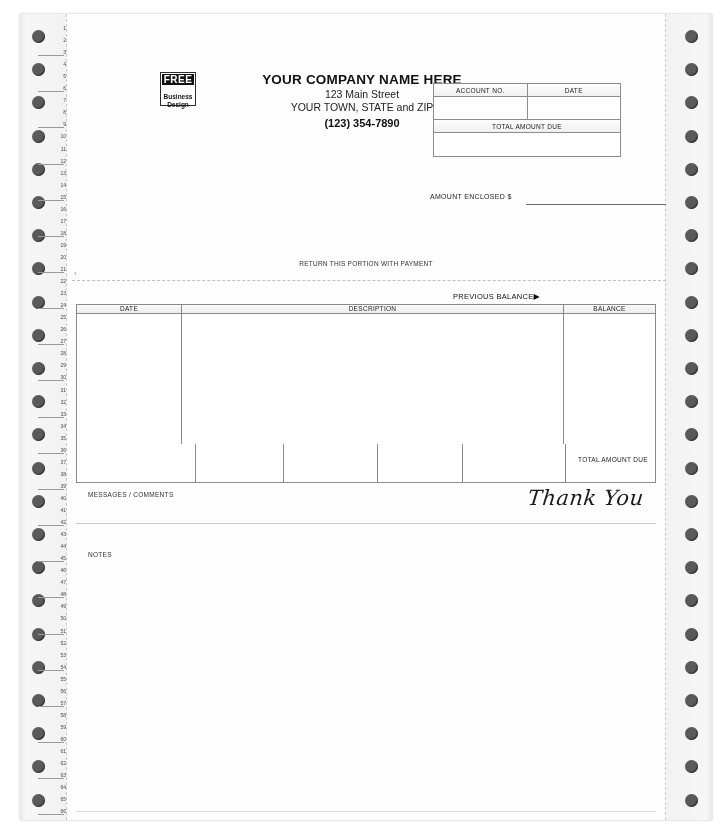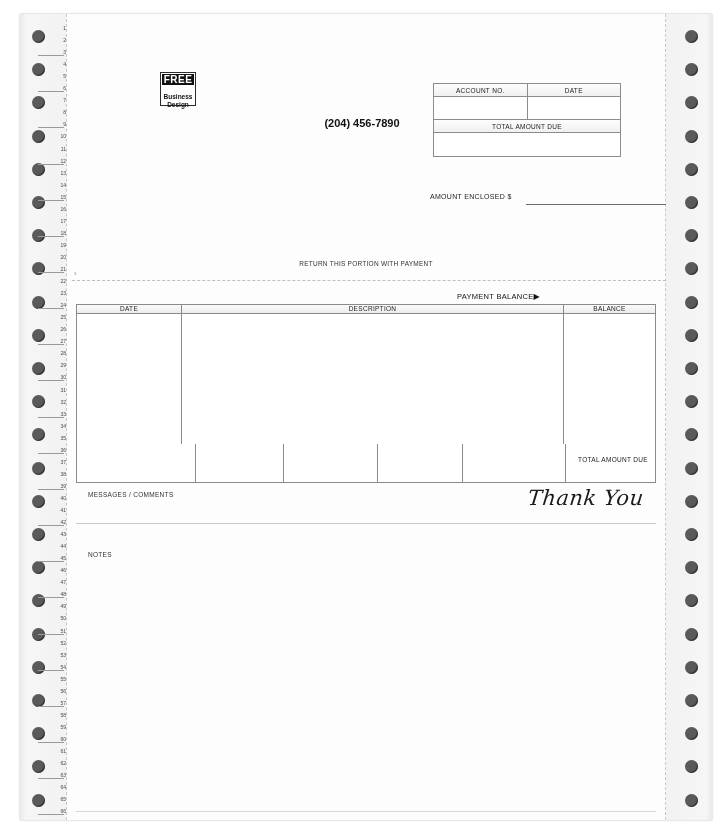--- a/index.html
+++ b/index.html
@@ -533,21 +533,26 @@
 
     <div id="form">
 
 
       <div id="logo-box">
         <div id="logo-free">FREE</div>
         <div id="logo-sub">Business</div>
         <div id="logo-sub" style="margin-top:0">Design</div>
       </div>
 
-      <div id="company-phone">(204) 456-7890</div>
+      <div id="company-block">
+        <div id="company-name">YOUR COMPANY NAME HERE</div>
+        <div class="company-line">123 Main Street</div>
+        <div class="company-line">YOUR TOWN, STATE and ZIP</div>
+      </div>
+      <div id="company-phone">(123) 354-7890</div>
 
       <div id="stub-grid">
         <div class="stub-hdr-row">
           <div class="stub-hdr-cell">ACCOUNT NO.</div>
           <div class="stub-hdr-cell">DATE</div>
         </div>
         <div class="stub-val-row">
           <div class="stub-val-cell"></div>
           <div class="stub-val-cell"></div>
         </div>
@@ -557,21 +562,21 @@
 
       <div id="amount-enclosed">AMOUNT ENCLOSED $</div>
       <div id="amount-enclosed-line"></div>
 
       <div id="return-note">RETURN THIS PORTION WITH PAYMENT</div>
 
       <div id="scissor-mark">›</div>
       <div id="perf-h"></div>
 
       <div id="prev-balance">
-        <span>PAYMENT BALANCE</span><span class="tri">▶</span>
+        <span>PREVIOUS BALANCE</span><span class="tri">▶</span>
       </div>
 
       <div id="ledger">
         <div id="ledger-head">
           <div class="lh" id="lh-date">DATE</div>
           <div class="lh" id="lh-desc">DESCRIPTION</div>
           <div class="lh" id="lh-bal">BALANCE</div>
         </div>
         <div id="ledger-body">
           <div class="lb" id="lb-date"></div>

